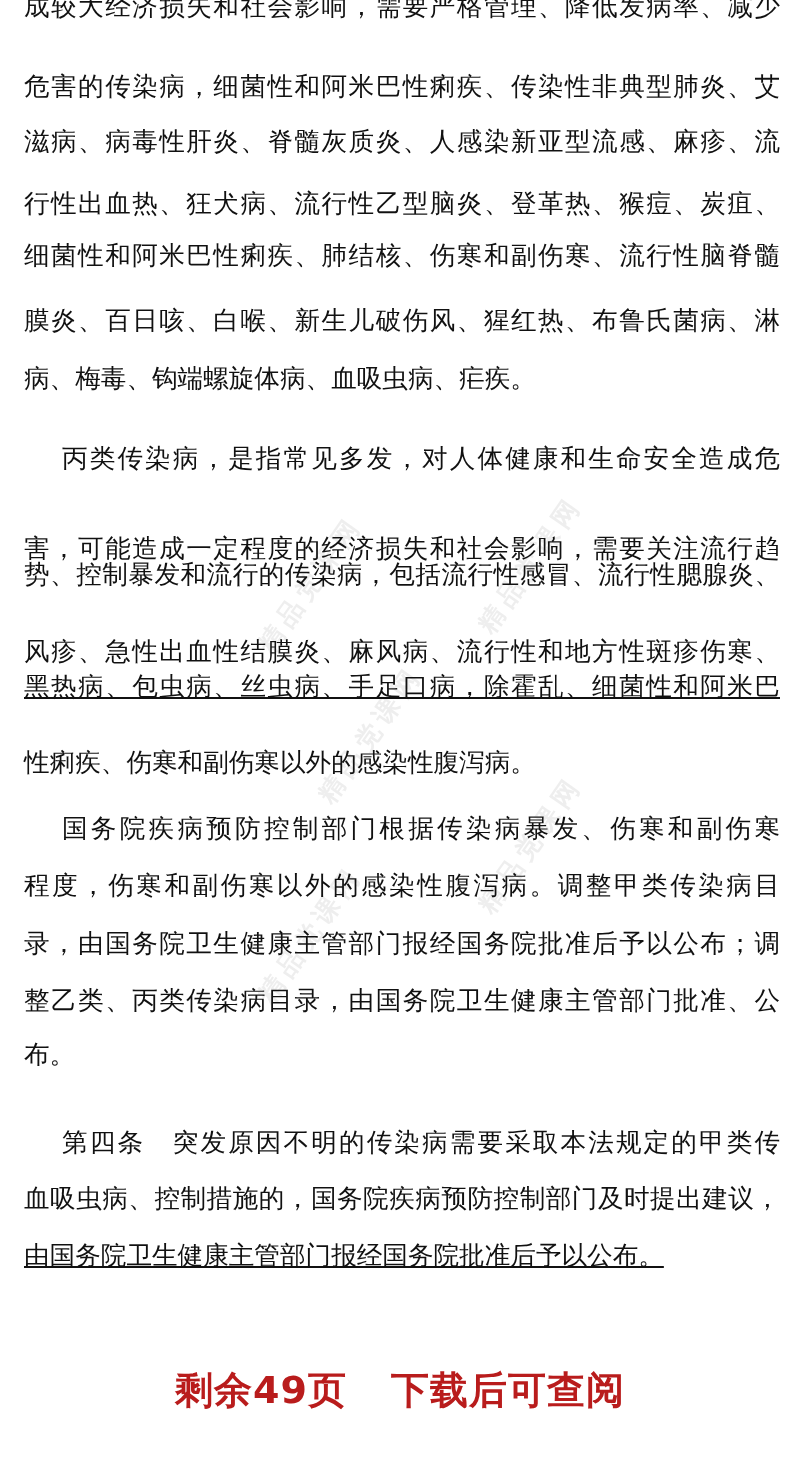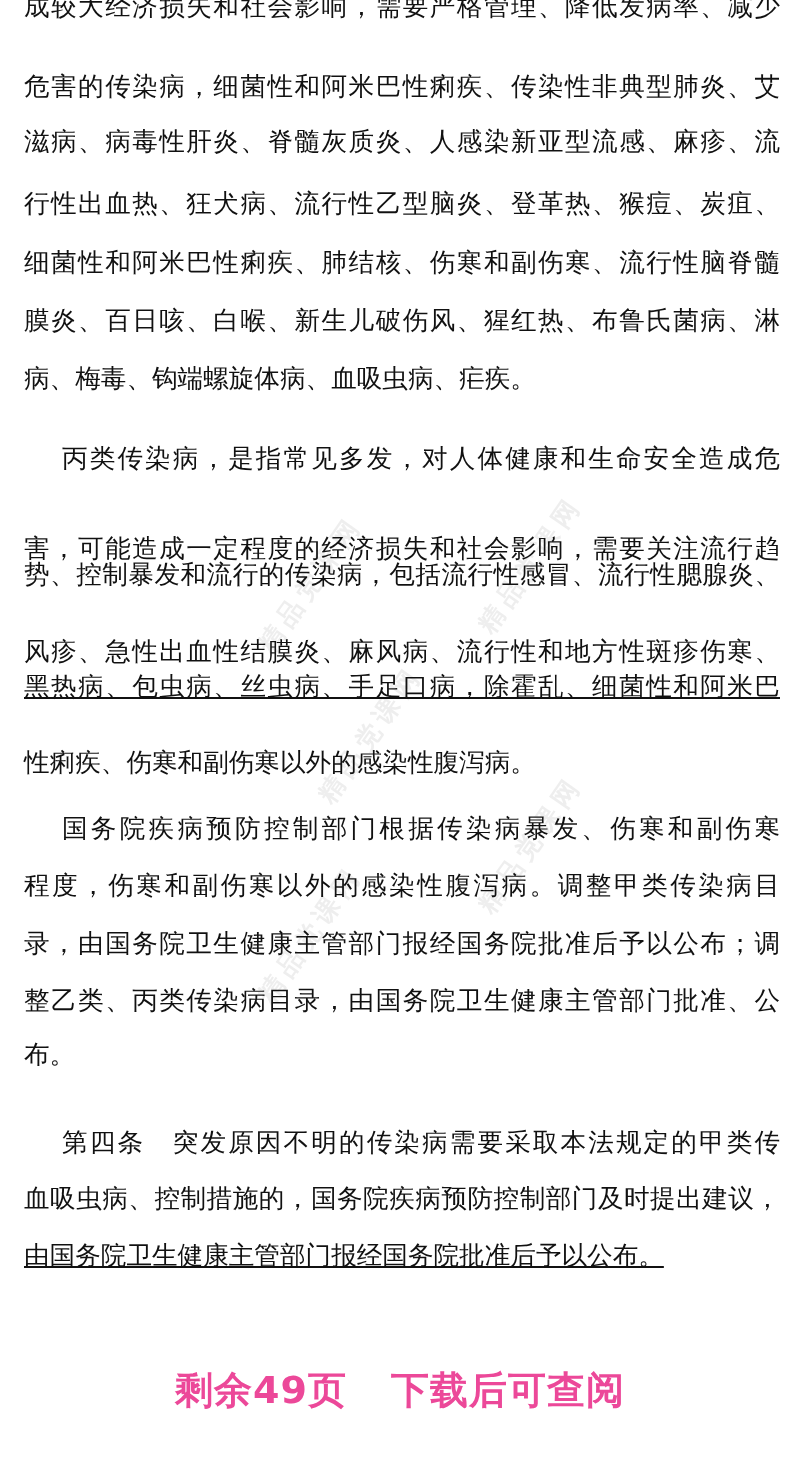--- a/index.html
+++ b/index.html
@@ -51,21 +51,21 @@
       font-weight: bold;
     }
     .footer {
       position: absolute;
       left: 0;
       width: 800px;
       top: 1368px;
       text-align: center;
       font-size: 38px;
       font-weight: bold;
-      color: #ec4899;
+      color: #b91c1c;
       line-height: 44px;
       letter-spacing: 1px;
     }
     .footer .gap {
       display: inline-block;
       width: 44px;
     }
   </style>
 </head>
 <body>
@@ -77,21 +77,21 @@
   <div class="watermark" style="left:310px; top:790px;">精品党课网</div>
   <div class="watermark" style="left:250px; top:990px;">精品党课网</div>
   <div class="watermark" style="left:470px; top:900px;">精品党课网</div>
 
   <div class="line" style="top:-10px;">成较大经济损失和社会影响，需要严格管理、降低发病率、减少</div>
 
   <div>
     <div class="line" style="top:70px;">危害的传染病，细菌性和阿米巴性痢疾、传染性非典型肺炎、艾</div>
     <div class="line" style="top:128px;font-family:Liberation Mono, monospace;">滋病、病毒性肝炎、脊髓灰质炎、人感染新亚型流感、麻疹、流</div>
     <div class="line" style="top:187px;">行性出血热、狂犬病、流行性乙型脑炎、登革热、猴痘、炭疽、</div>
-    <div class="line" style="top:246px;">细菌性和阿米巴性痢疾、肺结核、伤寒和副伤寒、流行性脑脊髓</div>
+    <div class="line" style="top:239px;">细菌性和阿米巴性痢疾、肺结核、伤寒和副伤寒、流行性脑脊髓</div>
     <div class="line" style="top:304px;">膜炎、百日咳、白喉、新生儿破伤风、猩红热、布鲁氏菌病、淋</div>
     <div class="line last" style="top:362px;">病、梅毒、钩端螺旋体病、血吸虫病、疟疾。</div>
   </div>
 
   <div>
     <div class="line indent" style="top:442px;">丙类传染病，是指常见多发，对人体健康和生命安全造成危</div>
     <div class="line" style="top:500px;margin-top:32px;">害，可能造成一定程度的经济损失和社会影响，需要关注流行趋</div>
     <div class="line" style="top:558px;">势、控制暴发和流行的传染病，包括流行性感冒、流行性腮腺炎、</div>
     <div class="line" style="top:615px;margin-top:20px;">风疹、急性出血性结膜炎、麻风病、流行性和地方性斑疹伤寒、</div>
     <div class="line" style="top:670px;text-decoration:underline;">黑热病、包虫病、丝虫病、手足口病，除霍乱、细菌性和阿米巴</div>

